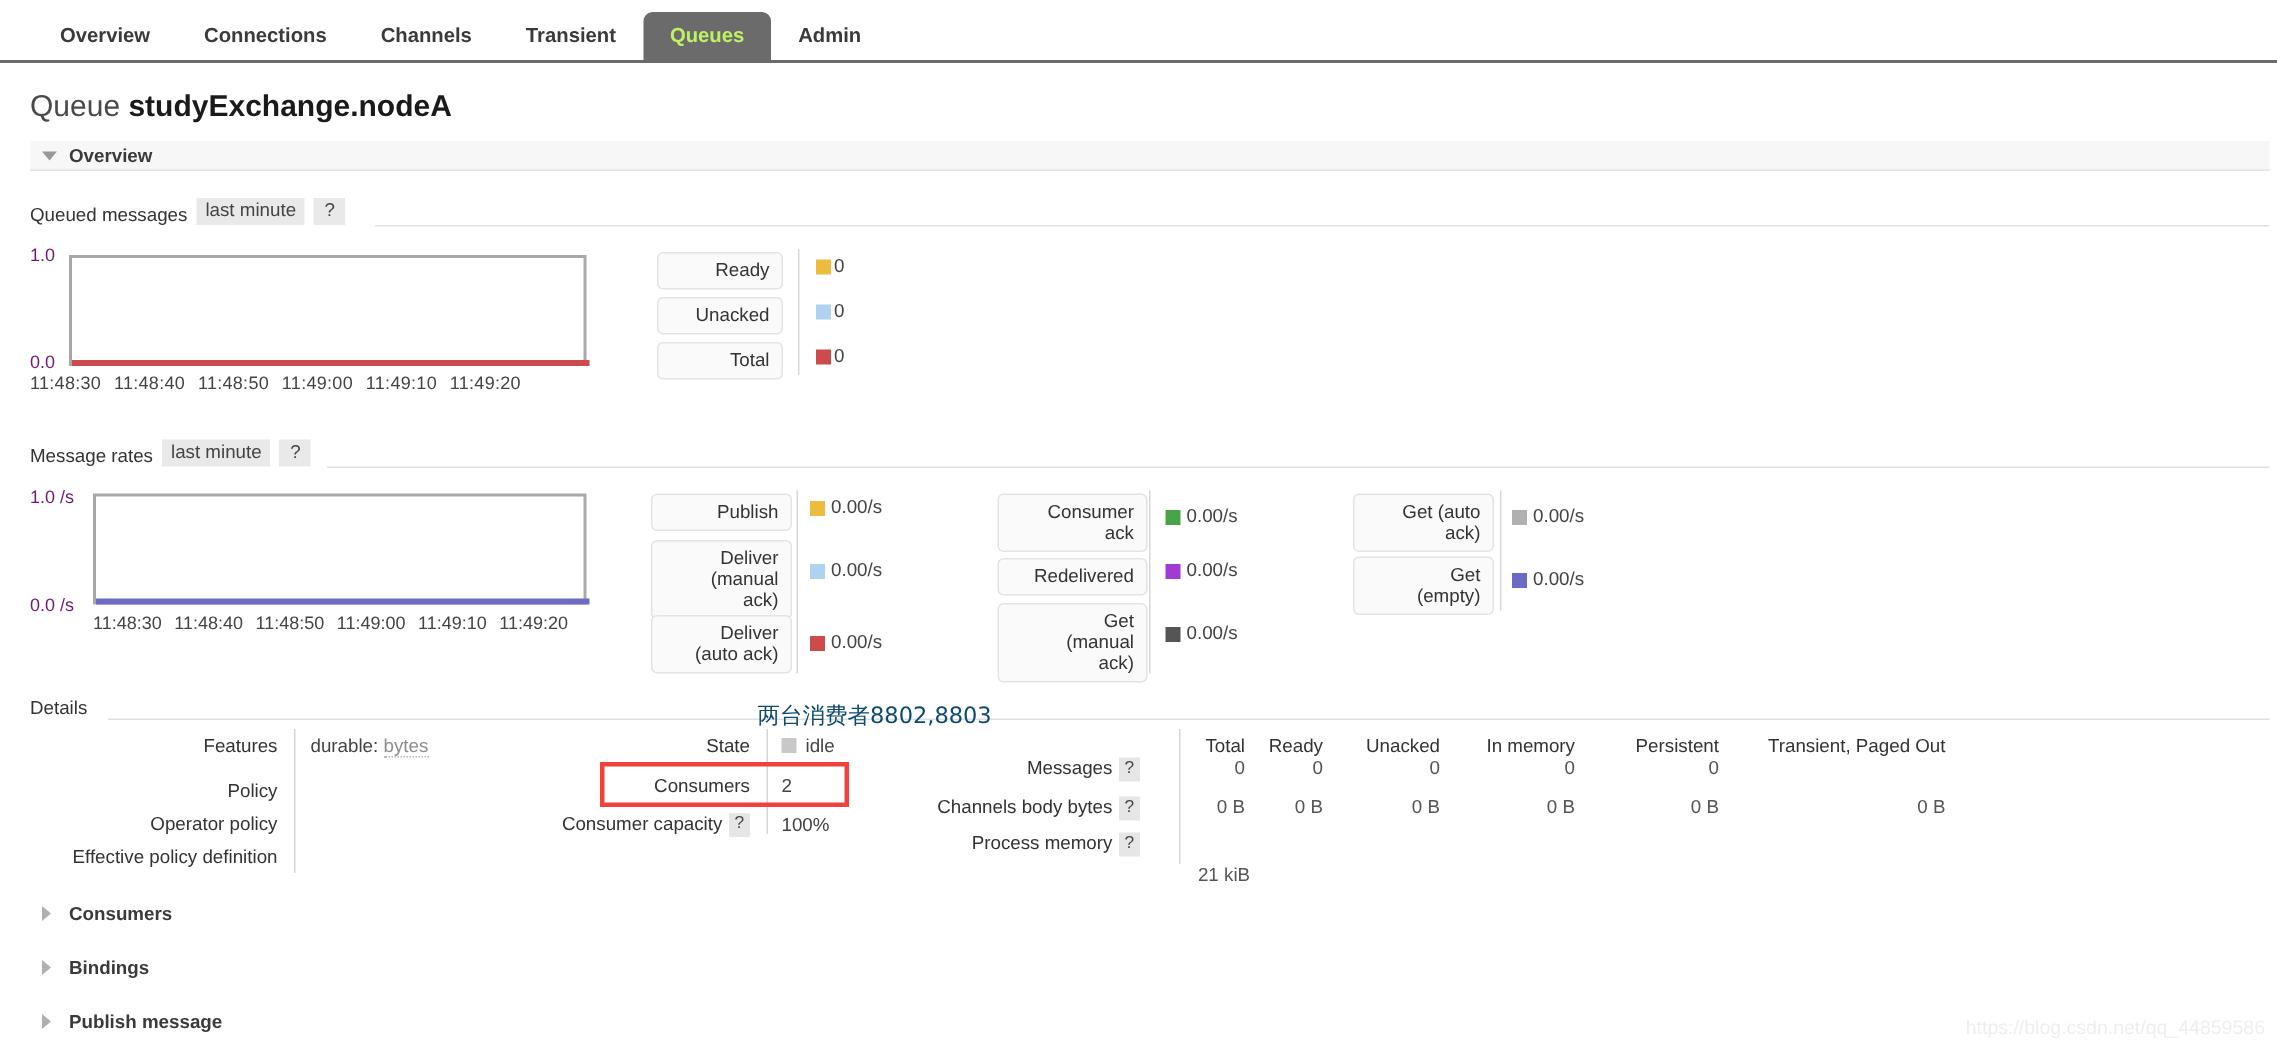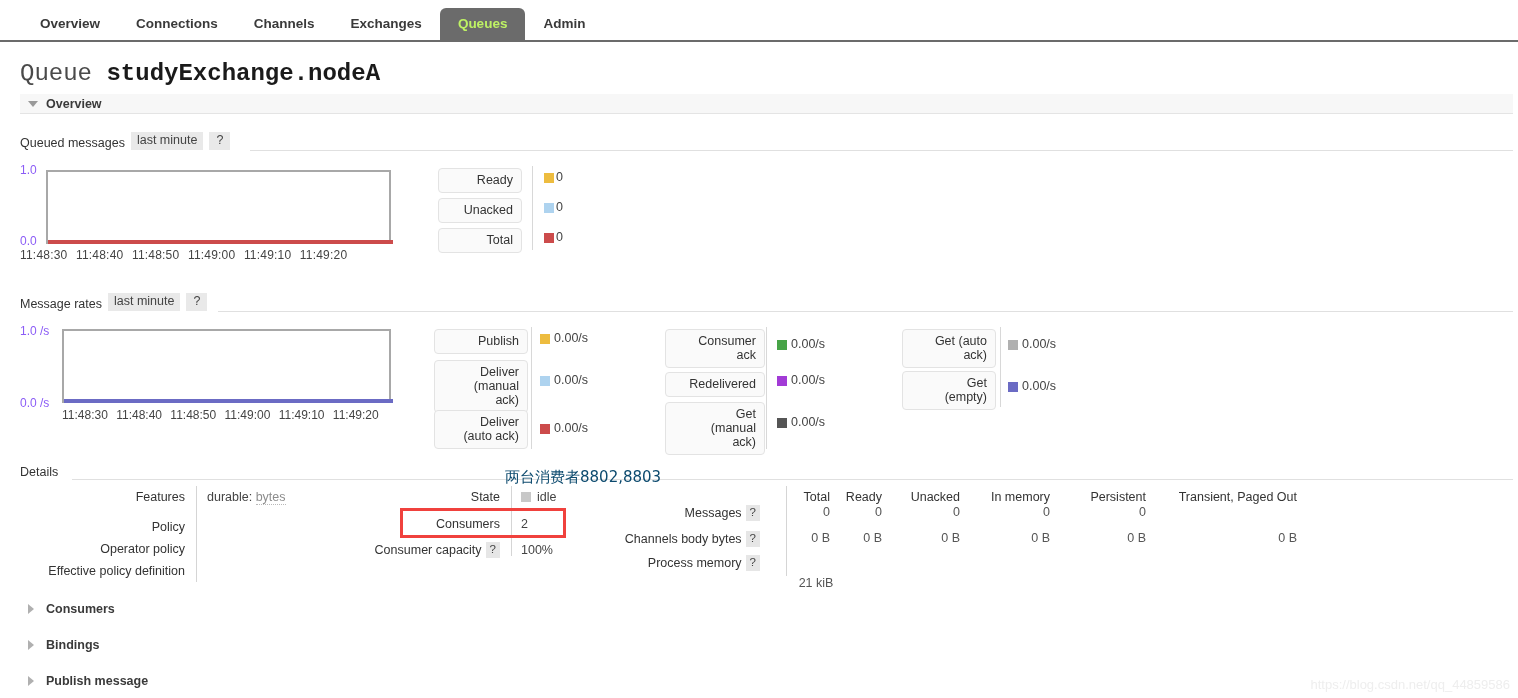--- a/index.html
+++ b/index.html
@@ -23,22 +23,22 @@
     font-size: 13.5px; font-weight: bold; color: #3a3a3a;
     padding: 8px 18px 9px 18px; line-height: 15px;
     white-space: nowrap; cursor: pointer;
     border-radius: 6px 6px 0 0;
   }
   .nav-tab.active { background: #6b6b6b; color: #bef264; }
 
   
   .page-title {
     position: absolute; left: 20px; top: 60px;
-    font-size: 24px; color: #4a4a4a; font-weight: normal;
-    letter-spacing: 0px; white-space: nowrap; font-family: Liberation Mono, monospace;
+    font-size: 20px; color: #4a4a4a; font-weight: normal;
+    letter-spacing: 0px; white-space: nowrap;
   }
   .page-title b { color: #1a1a1a; font-weight: bold; }
 
   
   .section-bar {
     position: absolute; left: 20px; width: 1493px; height: 20px;
     background: #f7f7f7; border-bottom: 1px solid #e4e4e4;
     display: flex; align-items: center;
   }
   .tri-down {
@@ -67,21 +67,21 @@
     position: absolute; height: 1px; background: #e0e0e0;
   }
 
   
   .chart-box {
     position: absolute; background: #ffffff;
     border: 2px solid #a8a8a8;
   }
   .chart-base { position: absolute; height: 4px; }
   .axis-lbl {
-    position: absolute; font-size: 12px; color: #8b5cf6; white-space: nowrap;
+    position: absolute; font-size: 12px; color: #701a75; white-space: nowrap;
   }
   .xticks {
     position: absolute; font-size: 12px; color: #444444; white-space: nowrap;
   }
 
   
   .lg-btn {
     position: absolute; background: #fafafa; border: 1px solid #e3e3e3;
     border-radius: 4px; font-size: 12.5px; color: #333333;
     text-align: right; padding: 4px 8px 5px 8px; line-height: 14px;
@@ -136,21 +136,21 @@
 </head>
 <body>
 
 <div id="root">
 
   <div class="navbar">
     <div class="nav-tabs" id="nav-tabs">
         <div class="nav-tab">Overview</div>
         <div class="nav-tab">Connections</div>
         <div class="nav-tab">Channels</div>
-        <div class="nav-tab">Exchanges</div>
+        <div class="nav-tab">Transient</div>
         <div class="nav-tab active">Queues</div>
         <div class="nav-tab">Admin</div>
       </div>
   </div>
 
   <div class="page-title">
     <span>Queue</span>
     <b>studyExchange.nodeA</b>
   </div>
 

